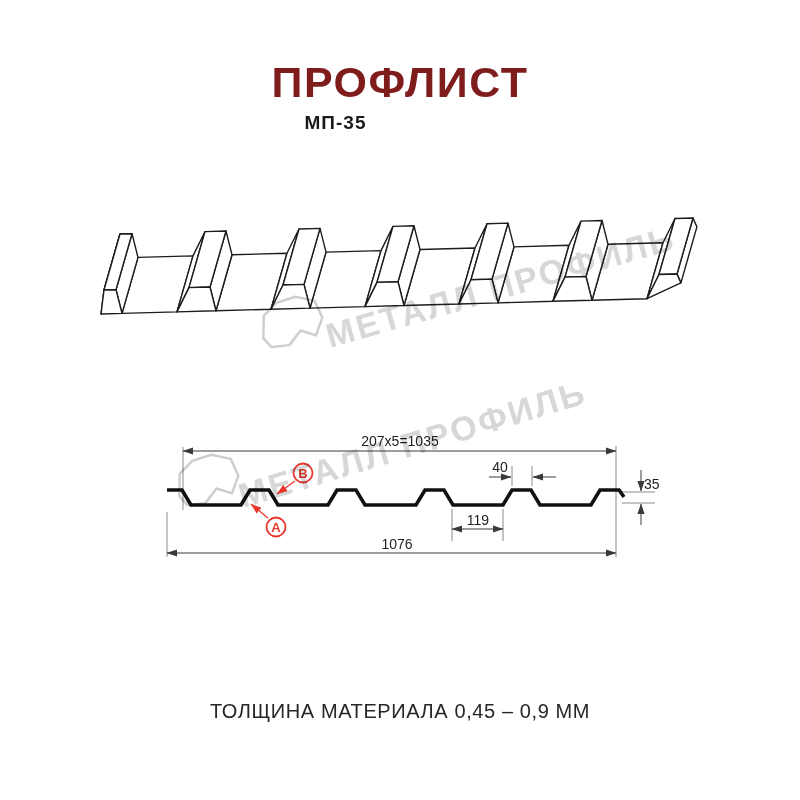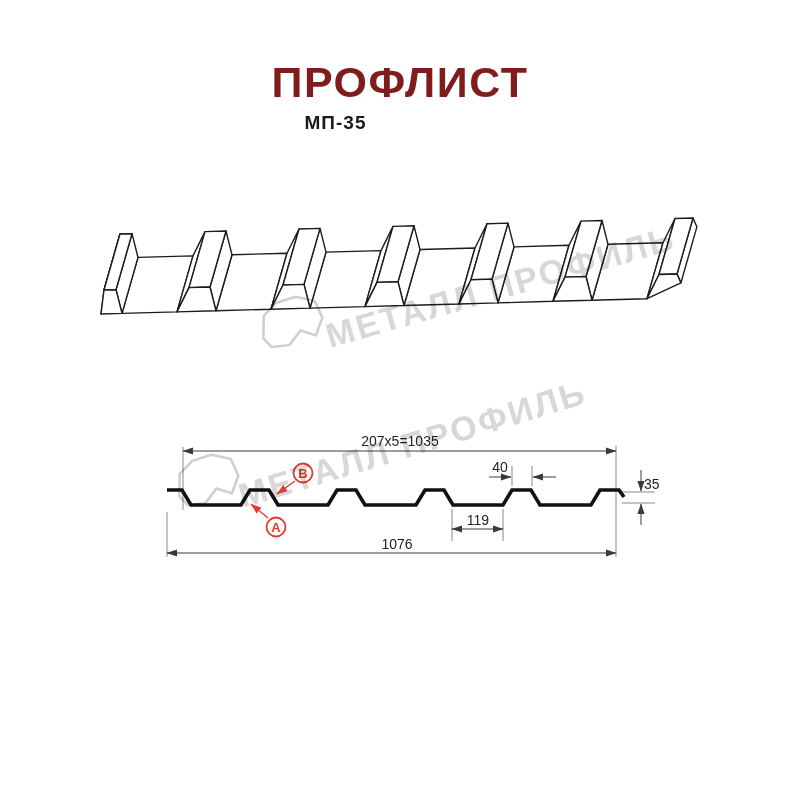--- a/index.html
+++ b/index.html
@@ -127,13 +127,14 @@
         <text class="marker-letter" x="303" y="478">B</text>
       </g>
     </g>
 
     <g class="wm">
       <path class="wm-logo" transform="translate(168,462) rotate(-12)" d="M4,36 L9,14 L24,4 L44,2 L62,10 L66,28 L56,44 L42,36 L28,48 L10,46 Z"></path>
       <text class="wm-text" transform="translate(243,508) rotate(-17)">МЕТАЛЛ ПРОФИЛЬ</text>
     </g>
   </svg>
 
+  <div class="footer-note">ТОЛЩИНА МАТЕРИАЛА 0,45 – 0,9 ММ</div>
 </div>
 
 </body></html>

